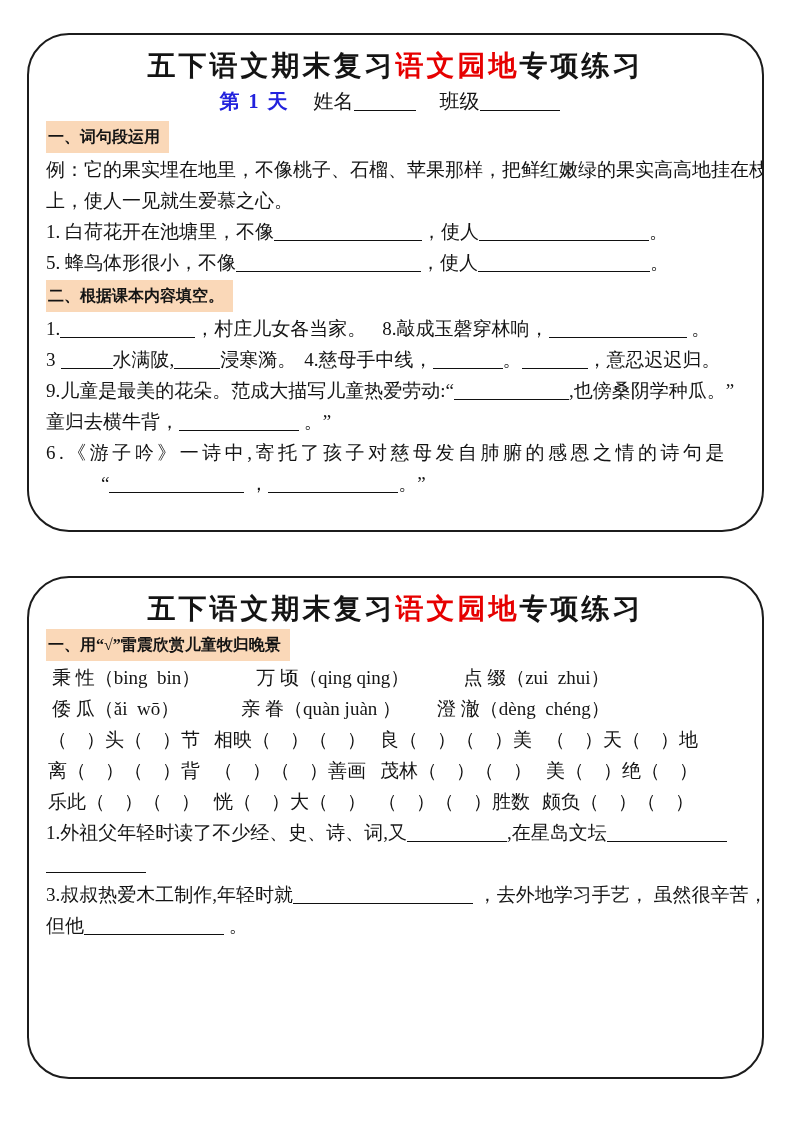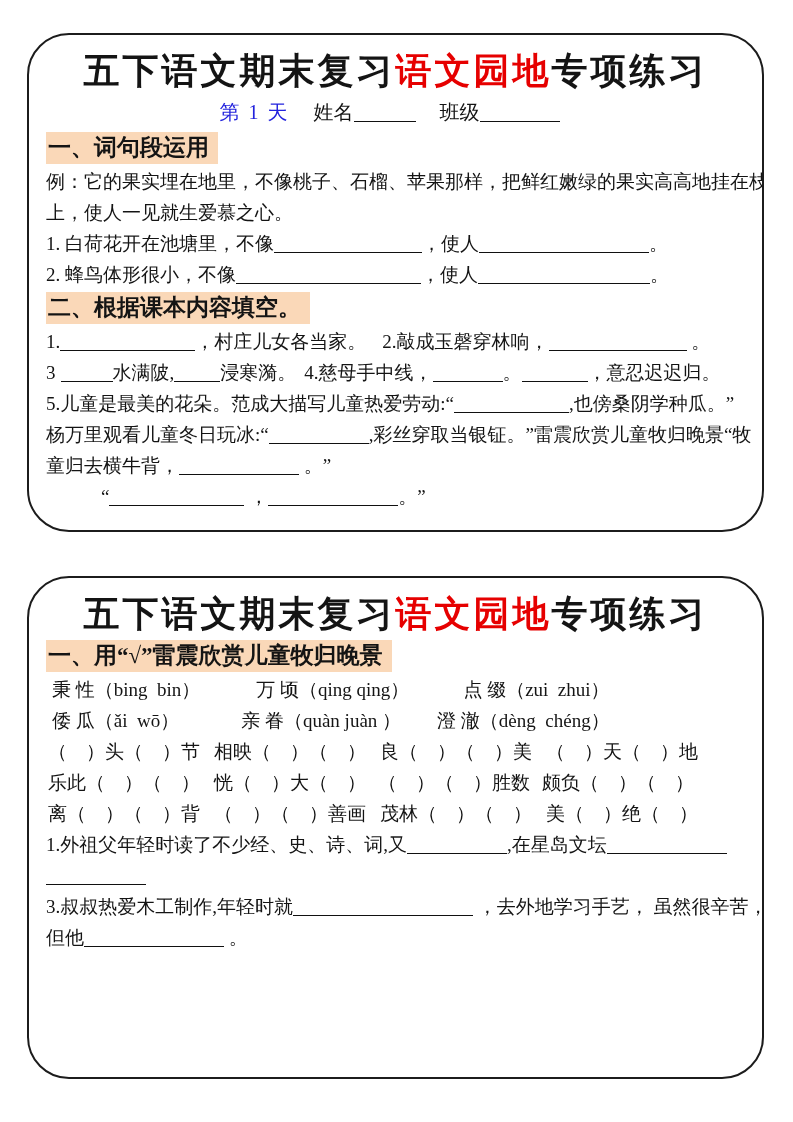--- a/index.html
+++ b/index.html
@@ -8,73 +8,73 @@
     font-family:"Liberation Serif","DejaVu Serif",serif;color:#141414;
   }
   .card{
     position:absolute;left:27px;width:737px;background:#fff;
     border:2.5px solid #1c1c1c;border-radius:42px;
     box-sizing:border-box;padding:4px 17px 0 17px;overflow:hidden;
   }
   #card1{top:33px;height:499px;}
   #card2{top:576px;height:503px;}
   .title{
-    text-align:center;font-size:36px;font-weight:bold;
+    text-align:center;font-size:28px;font-weight:bold;
     letter-spacing:3px;margin:9px 0 2px 0;line-height:1.3;
   }
   .title .hl{color:var(--red,#e60000);}
   .subtitle{text-align:center;font-size:20px;margin:2px 0 5px 0;line-height:1.5;}
-  .day{color:var(--blue,#2222dd);font-weight:normal;margin-right:12px;letter-spacing:2px;}
+  .day{color:var(--blue,#2222dd);font-weight:bold;margin-right:12px;letter-spacing:2px;}
   .field{margin:0 12px;}
   .blank{
     display:inline-block;height:14px;vertical-align:-3px;
     border-bottom:1.6px solid #111;
   }
   .sub-blank{width:62px;}
   .sub-blank2{width:80px;}
   .heading-row{line-height:30px;margin:2px 0 1px 0;}
   .heading{
     display:inline-block;background:var(--hl,#fad8b8);
-    font-size:23px;font-weight:bold;padding:1px 9px 1px 2px;
+    font-size:16px;font-weight:bold;padding:1px 9px 1px 2px;
   }
   .line{font-size:19px;line-height:31px;white-space:pre;}
   .seg{display:inline;}
   .gap{display:inline-block;height:1px;}
 </style>
 </head>
 <body>
 
 <section class="card" id="card1">
   <h1 class="title"><span>五下语文期末复习</span><span class="hl">语文园地</span><span>专项练习</span></h1>
   <div class="subtitle">
     <span class="day">第 1 天</span><span class="field"><span>姓名</span><span class="blank sub-blank"></span></span><span class="field"><span>班级</span><span class="blank sub-blank2"></span></span>
   </div>
   <div class="sections">
       <div class="heading-row"><span class="heading">一、词句段运用</span></div>
       <div class="line"><span class="seg">例：它的果实埋在地里，不像桃子、石榴、苹果那样，把鲜红嫩绿的果实高高地挂在枝</span></div>
       <div class="line"><span class="seg">上，使人一见就生爱慕之心。</span></div>
       <div class="line"><span class="seg">1. 白荷花开在池塘里，不像</span><span class="blank" style="width: 148px;"></span><span class="seg">，使人</span><span class="blank" style="width: 170px;"></span><span class="seg">。</span></div>
-      <div class="line"><span class="seg">2. 蜂鸟体形很小，不像</span><span class="blank" style="width: 185px;"></span><span class="seg">，使人</span><span class="blank" style="width: 172px;"></span><span class="seg">。</span></div>
+      <div class="line"><span class="seg">5. 蜂鸟体形很小，不像</span><span class="blank" style="width: 185px;"></span><span class="seg">，使人</span><span class="blank" style="width: 172px;"></span><span class="seg">。</span></div>
       <div class="heading-row"><span class="heading">二、根据课本内容填空。</span></div>
-      <div class="line"><span class="seg">1.</span><span class="blank" style="width: 135px;"></span><span class="seg">，村庄儿女各当家。</span><span class="gap" style="width: 16px;"></span><span class="seg">2.敲成玉磬穿林响，</span><span class="blank" style="width: 138px;"></span><span class="seg"> 。</span></div>
+      <div class="line"><span class="seg">1.</span><span class="blank" style="width: 135px;"></span><span class="seg">，村庄儿女各当家。</span><span class="gap" style="width: 16px;"></span><span class="seg">8.敲成玉磬穿林响，</span><span class="blank" style="width: 138px;"></span><span class="seg"> 。</span></div>
       <div class="line"><span class="seg">3</span><span class="gap" style="width: 5px;"></span><span class="blank" style="width: 52px;"></span><span class="seg">水满陂,</span><span class="blank" style="width: 46px;"></span><span class="seg">浸寒漪。</span><span class="gap" style="width: 8px;"></span><span class="seg">4.慈母手中线，</span><span class="blank" style="width: 70px;"></span><span class="seg">。</span><span class="blank" style="width: 66px;"></span><span class="seg">，意忍迟迟归。</span></div>
-      <div class="line"><span class="seg">5.儿童是最美的花朵。范成大描写儿童热爱劳动:“</span><span class="blank" style="width: 115px;"></span><span class="seg">,也傍桑阴学种瓜。”</span></div>
-      <div class="line"><span class="seg">杨万里观看儿童冬日玩冰:“</span><span class="blank" style="width: 100px;"></span><span class="seg">,彩丝穿取当银钲。”雷震欣赏儿童牧归晚景“牧</span></div>
+      <div class="line"><span class="seg">9.儿童是最美的花朵。范成大描写儿童热爱劳动:“</span><span class="blank" style="width: 115px;"></span><span class="seg">,也傍桑阴学种瓜。”</span></div>
       <div class="line"><span class="seg">童归去横牛背，</span><span class="blank" style="width: 120px;"></span><span class="seg"> 。”</span></div>
+      <div class="line"><span class="seg" style="letter-spacing: 3.5px;">6.《游子吟》一诗中,寄托了孩子对慈母发自肺腑的感恩之情的诗句是</span></div>
       <div class="line"><span class="gap" style="width: 55px;"></span><span class="seg">“</span><span class="blank" style="width: 135px;"></span><span class="seg"> ，</span><span class="blank" style="width: 130px;"></span><span class="seg">。”</span></div>
     </div>
 </section>
 
 <section class="card" id="card2">
   <h1 class="title"><span>五下语文期末复习</span><span class="hl">语文园地</span><span>专项练习</span></h1>
   <div class="sections">
       <div class="heading-row"><span class="heading">一、用“√”雷震欣赏儿童牧归晚景</span></div>
       <div class="line"><span class="gap" style="width: 6px;"></span><span class="seg">秉 性（bing  bin）</span><span class="gap" style="width: 56px;"></span><span class="seg">万 顷（qing qing）</span><span class="gap" style="width: 54px;"></span><span class="seg">点 缀（zui  zhui）</span></div>
       <div class="line"><span class="gap" style="width: 6px;"></span><span class="seg">倭 瓜（ǎi  wō）</span><span class="gap" style="width: 62px;"></span><span class="seg">亲 眷（quàn juàn ）</span><span class="gap" style="width: 36px;"></span><span class="seg">澄 澈（dèng  chéng）</span></div>
       <div class="line"><span class="gap" style="width: 2px;"></span><span class="seg">（　）头（　）节</span><span class="gap" style="width: 14px;"></span><span class="seg">相映（　）（　）</span><span class="gap" style="width: 14px;"></span><span class="seg">良（　）（　）美</span><span class="gap" style="width: 14px;"></span><span class="seg">（　）天（　）地</span></div>
+      <div class="line"><span class="gap" style="width: 2px;"></span><span class="seg">离（　）（　）背</span><span class="gap" style="width: 14px;"></span><span class="seg">（　）（　）善画</span><span class="gap" style="width: 14px;"></span><span class="seg">茂林（　）（　）</span><span class="gap" style="width: 14px;"></span><span class="seg">美（　）绝（　）</span></div>
       <div class="line"><span class="gap" style="width: 2px;"></span><span class="seg">乐此（　）（　）</span><span class="gap" style="width: 14px;"></span><span class="seg">恍（　）大（　）</span><span class="gap" style="width: 12px;"></span><span class="seg">（　）（　）胜数</span><span class="gap" style="width: 12px;"></span><span class="seg">颇负（　）（　）</span></div>
-      <div class="line"><span class="gap" style="width: 2px;"></span><span class="seg">离（　）（　）背</span><span class="gap" style="width: 14px;"></span><span class="seg">（　）（　）善画</span><span class="gap" style="width: 14px;"></span><span class="seg">茂林（　）（　）</span><span class="gap" style="width: 14px;"></span><span class="seg">美（　）绝（　）</span></div>
       <div class="line"><span class="seg">1.外祖父年轻时读了不少经、史、诗、词,又</span><span class="blank" style="width: 100px;"></span><span class="seg">,在星岛文坛</span><span class="blank" style="width: 120px;"></span></div>
       <div class="line"><span class="blank" style="width: 100px;"></span></div>
       <div class="line"><span class="seg">3.叔叔热爱木工制作,年轻时就</span><span class="blank" style="width: 180px;"></span><span class="seg"> ，去外地学习手艺， 虽然很辛苦，</span></div>
       <div class="line"><span class="seg">但他</span><span class="blank" style="width: 140px;"></span><span class="seg"> 。</span></div>
     </div>
 </section>
 
 </body></html>

